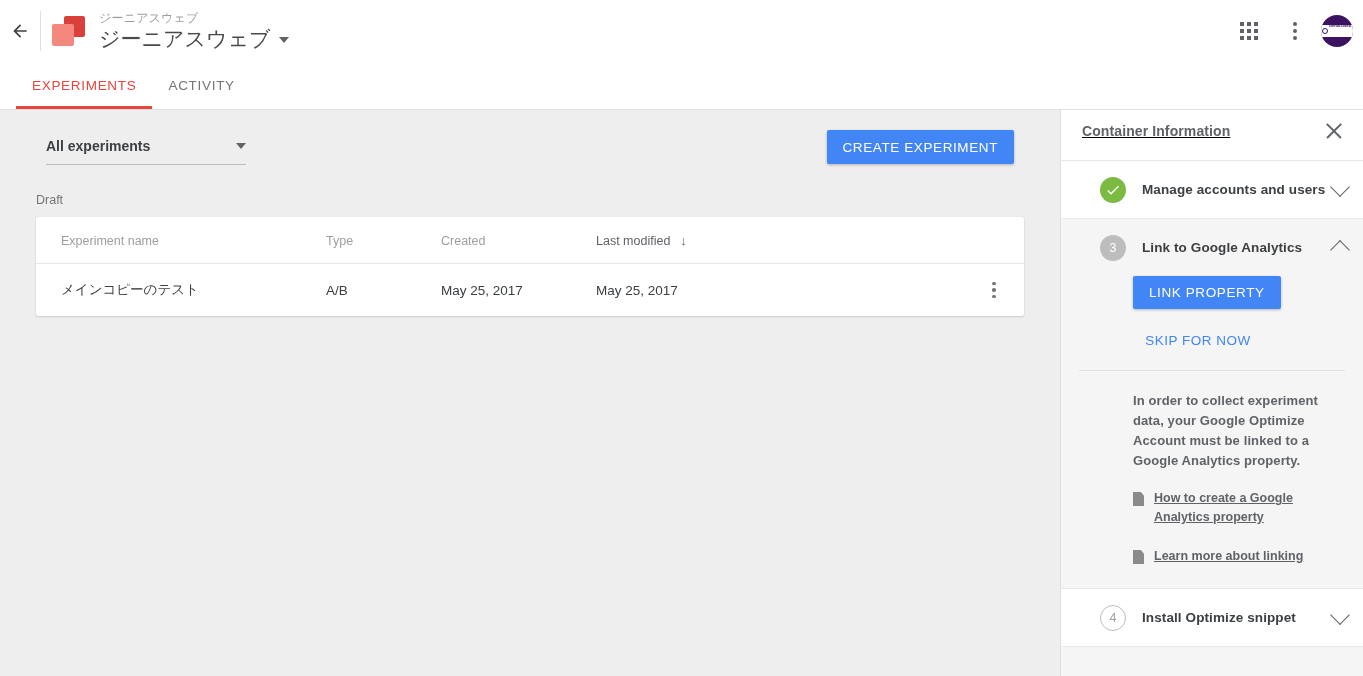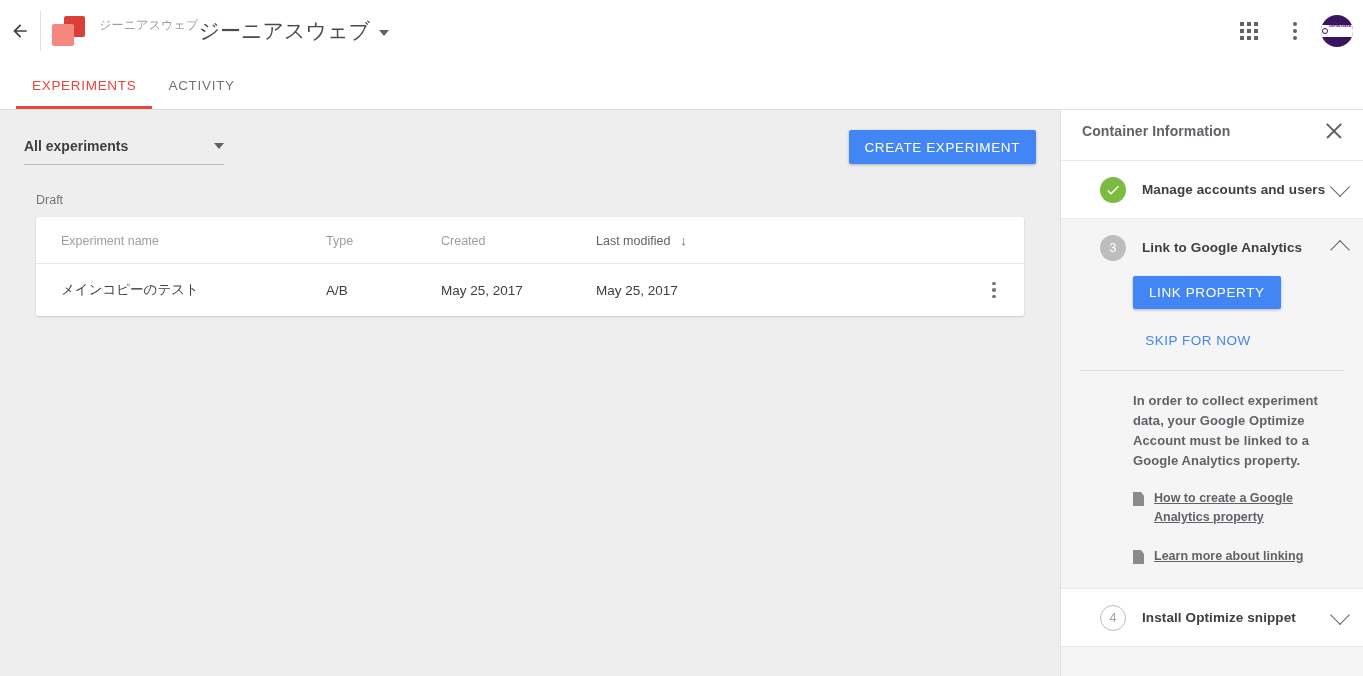--- a/index.html
+++ b/index.html
@@ -28,21 +28,21 @@
   }
   .brand-logo .sq-back {
     position: absolute; right: 1px; top: 2px; width: 21px; height: 21px;
     background: #d9403a; border-radius: 2px;
   }
   .brand-logo .sq-front {
     position: absolute; left: 0px; top: 10px; width: 22px; height: 22px;
     background: #f4887f; border-radius: 2px;
   }
 
-  .brand-text { margin-left: 13px; display: flex; flex-direction: row; justify-content: center; }
+  .brand-text { margin-left: 13px; display: flex; flex-direction: column; justify-content: center; }
   .account-name { font-size: 12px; color: #9e9e9e; line-height: 15px; letter-spacing: .2px; }
   .container-row { display: flex; align-items: center; gap: 9px; }
   .container-name { font-size: 21px; color: #4a4a4a; line-height: 26px; font-weight: 400; }
   .caret-down {
     width: 0; height: 0; border-left: 5px solid transparent; border-right: 5px solid transparent;
     border-top: 6px solid #5f6368; cursor: pointer; margin-top: 3px;
   }
 
   .topbar-right { margin-left: auto; display: flex; align-items: center; gap: 6px; padding-right: 10px; }
   .icon-btn {
@@ -83,21 +83,21 @@
   }
 
   
   .body { flex: 1 1 auto; display: flex; min-height: 0; }
 
   
   .main {
     flex: 1 1 auto; background: #eeeeee; position: relative; padding: 20px 0 0 0;
     min-width: 0;
   }
-  .main-toolbar { display: flex; align-items: flex-start; padding: 0 24px; }
+  .main-toolbar { display: flex; align-items: flex-start; padding: 0 46px; }
   .select-wrap {
     width: 200px; border-bottom: 1px solid #bdbdbd; padding: 8px 0 10px 0;
     display: flex; align-items: center; cursor: pointer;
   }
   .select-label { font-size: 14px; color: #3c4043; font-weight: bold; }
   .select-caret {
     margin-left: auto; width: 0; height: 0;
     border-left: 5px solid transparent; border-right: 5px solid transparent;
     border-top: 6px solid #5f6368;
   }
@@ -135,21 +135,21 @@
   .row-kebab i { width: 3.5px; height: 3.5px; border-radius: 50%; background: #757575; display: block; }
 
   
   .panel {
     flex: 0 0 303px; width: 303px; background: #f5f5f5;
     border-left: 1px solid #e0e0e0; display: flex; flex-direction: column;
     overflow: hidden;
   }
   .panel-head {
     background: #ffffff; height: 51px; display: flex; align-items: center;
-    padding: 0 16px 8px 21px; border-bottom: 1px solid #e8e8e8; flex: 0 0 51px;
+    padding: 0 16px 8px 21px; border-bottom: 1px solid #e8e8e8; flex: 0 0 51px; text-decoration: underline;
   }
   .panel-title { font-size: 14px; color: #5f6368; font-weight: bold; letter-spacing: .1px; }
   .close-x {
     margin-left: auto; width: 26px; height: 26px; cursor: pointer; position: relative;
   }
   .close-x:before, .close-x:after {
     content: ""; position: absolute; left: 3px; top: 12px; width: 20px; height: 1.6px;
     background: #5f6368;
   }
   .close-x:before { transform: rotate(45deg); }

